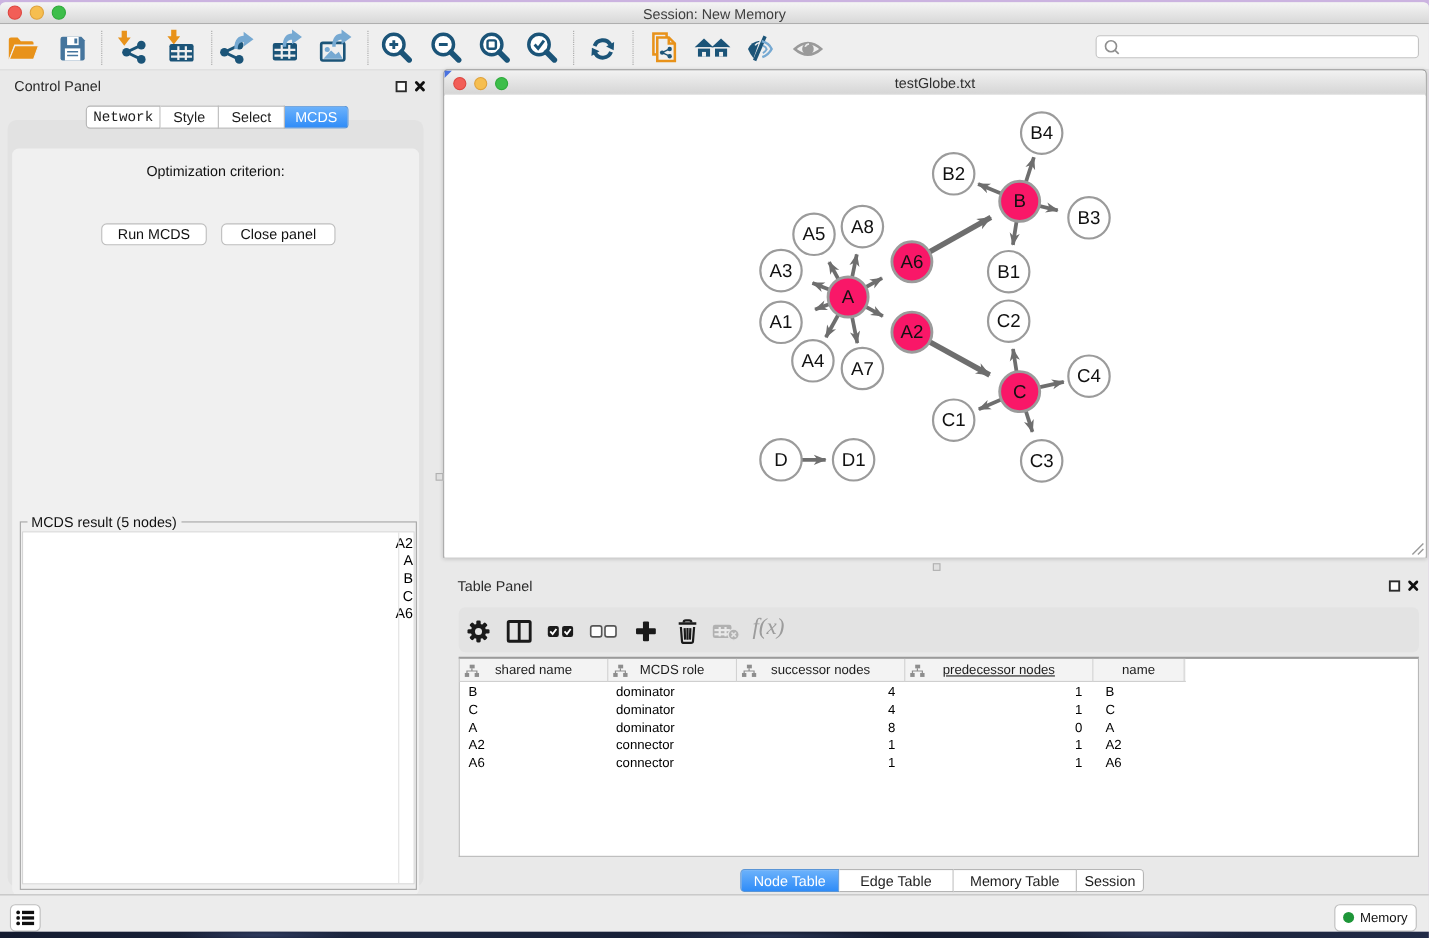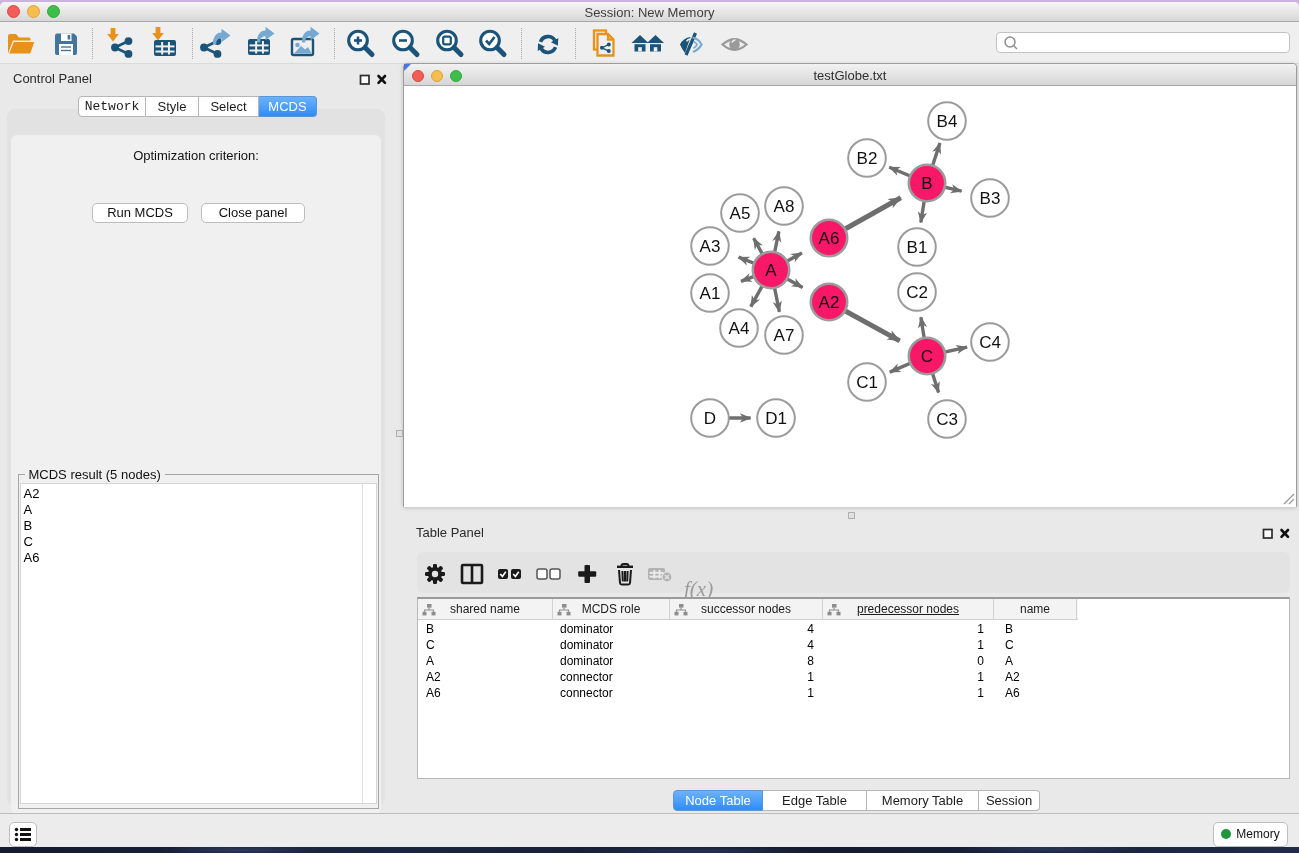--- a/index.html
+++ b/index.html
@@ -19,21 +19,21 @@
 #tabs { position:absolute; left:78px; top:96px; height:21px; display:flex; font-size:13px; z-index:3; }
 #tabs div { background:#fff; border:1px solid #b5b5b5; border-left:none; line-height:19px; text-align:center; color:#1d1d1d; }
 #tabs div:first-child { border-left:1px solid #b5b5b5; border-radius:4px 0 0 4px; }
 #tabs div.sel { background:linear-gradient(#6cb2fb,#2f8cf8); color:#fff; border-color:#5a95d6; border-radius:0 4px 4px 0; }
 #cp-outer { position:absolute; left:7px; top:109px; width:378px; height:697px; background:#e2e2e2; border-radius:8px; }
 #cp-inner { position:absolute; left:4px; top:14px; width:370px; height:679px; background:#f0f0f0; border-radius:6px;margin-top:12px; }
 #optlabel { position:absolute; left:0; top:13px; width:100%; text-align:center; font-size:13px; color:#111; }
 #combo { position:absolute; left:31px; top:35px; width:312px; height:21px; background:#fff; border:1px solid #ababab; border-radius:5px; font-size:13px; color:#000; line-height:19px; padding-left:13px; }
 #combo .cap { position:absolute; right:-1px; top:-1px; width:18px; height:21px; border-radius:0 5px 5px 0; background:linear-gradient(#6cb2fb,#2f8cf8); }
 .btn { position:absolute; height:20px; background:#fff; border:1px solid #bdbdbd; border-radius:5px; font-size:13px; color:#111; text-align:center; line-height:18px; }
-#fieldset { position:absolute; left:6.5px; top:339px; width:361px; height:335px; border:1px solid #a5a5a5; }
+#fieldset { position:absolute; left:6.5px; top:339px; width:361px; height:335px; border:1px solid #a5a5a5;text-align:right; }
 #legend { position:absolute; left:6px; top:-8px; background:#f0f0f0; padding:0 4px; font-size:13px; color:#111; }
 #mlist { position:absolute; left:1px; top:8px; width:357px; height:321px; padding-top:2px; background:#fff; border:1px solid #d6d6d6; font-size:13px; color:#000; }
 #mlist div { padding-left:3px; height:16px; line-height:16px; }
 #mlist .sb { position:absolute; right:0; top:0; width:14px; height:100%; border-left:1px solid #e0e0e0; padding:0; }
 
 #nwin { position:absolute; left:403px; top:63px; width:894px; height:444px; background:#fff; border:1px solid #9c9c9c; border-radius:4px 4px 0 0; box-shadow:0 1px 4px rgba(0,0,0,0.18); }
 #nwin-tb { position:absolute; left:0; top:0; width:100%; height:22px; background:linear-gradient(#f2f2f2,#d6d6d6); border-bottom:1px solid #a9a9a9; border-radius:4px 4px 0 0; }
 #nwin-tb .t { position:absolute; width:100%; text-align:center; top:4px; font-size:13px; color:#2e2e2e; }
 #nwin-tb .tl { top:5.5px; width:12px; height:12px; }
 #canvas { position:absolute; left:0; top:23px; width:892px; height:420px; background:#fff; }
@@ -367,21 +367,21 @@
           <rect x="5" y="11" width="17" height="12" rx="2" fill="#8a8a8a"></rect>
           <line x1="6.5" y1="15.8" x2="20.5" y2="15.8" stroke="#efefef" stroke-width="2"></line>
           <line x1="6.5" y1="19.64" x2="20.5" y2="19.64" stroke="#efefef" stroke-width="2"></line>
           <line x1="11.29" y1="13" x2="11.29" y2="21.5" stroke="#efefef" stroke-width="2"></line>
           <line x1="16.560000000000002" y1="13" x2="16.560000000000002" y2="21.5" stroke="#efefef" stroke-width="2"></line>
         </g>
 <circle cx="24" cy="20" r="5" fill="#8a8a8a" stroke="#e3e3e3" stroke-width="1.2"></circle>
 <path d="M22,18 L26,22 M26,18 L22,22" stroke="#e3e3e3" stroke-width="1.6"></path>
       </g>
     </svg>
-<div style="position:absolute;left:267px;top:5px;font-family:'Liberation Serif',serif;font-style:italic;font-size:21px;color:#9c9c9c;margin-top:20px;">f(x)</div>
+<div style="position:absolute;left:267px;top:5px;font-family:'Liberation Serif',serif;font-style:italic;font-size:21px;color:#9c9c9c;">f(x)</div>
   </div>
 <div id="table">
   <div id="thead">
       <div class="hc" style="left:0px;width:135px;"><svg width="14" height="12" viewBox="0 0 14 12" style="position:absolute;left:4px;top:5px">
           <g fill="#8d8d8d">
             <rect x="5" y="0" width="4.5" height="3.6"></rect>
             <rect x="0.5" y="7.8" width="4" height="3.6"></rect>
             <rect x="9.5" y="7.8" width="4" height="3.6"></rect>
             <path d="M7,3.6 L7,6 M2.5,7.8 L2.5,6 L11.5,6 L11.5,7.8" stroke="#8d8d8d" fill="none" stroke-width="1.1"></path>
           </g>

